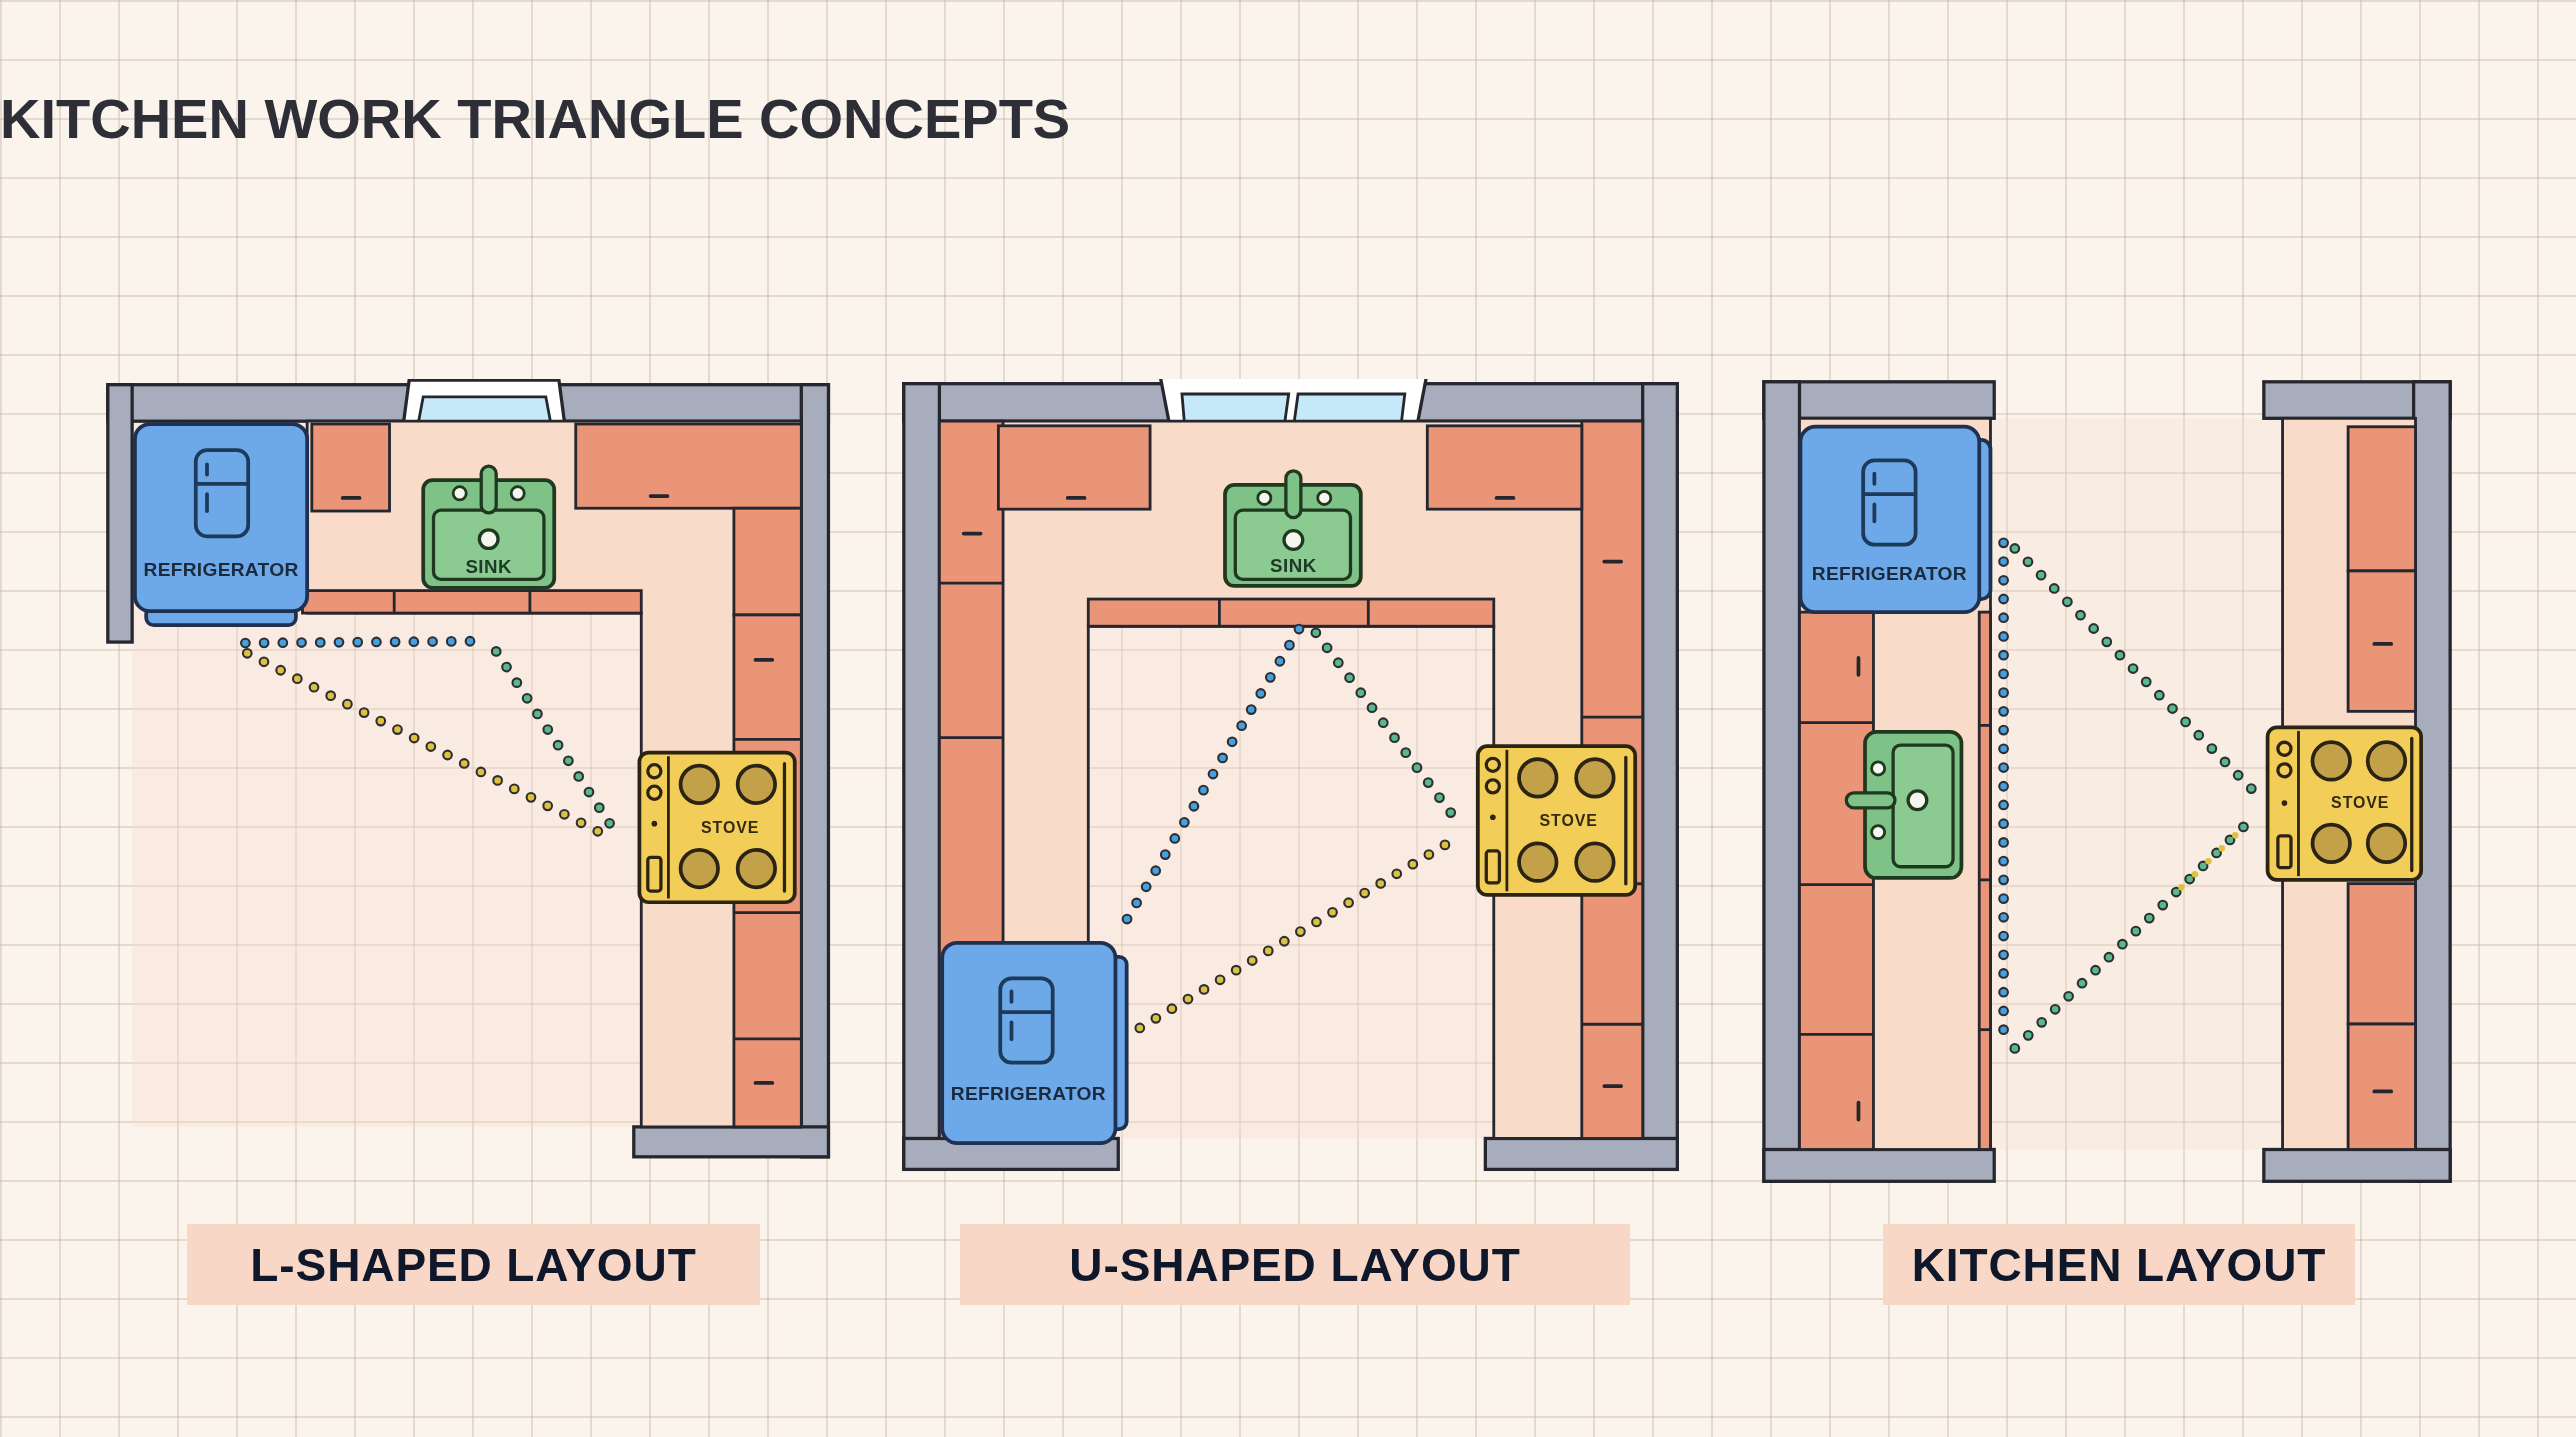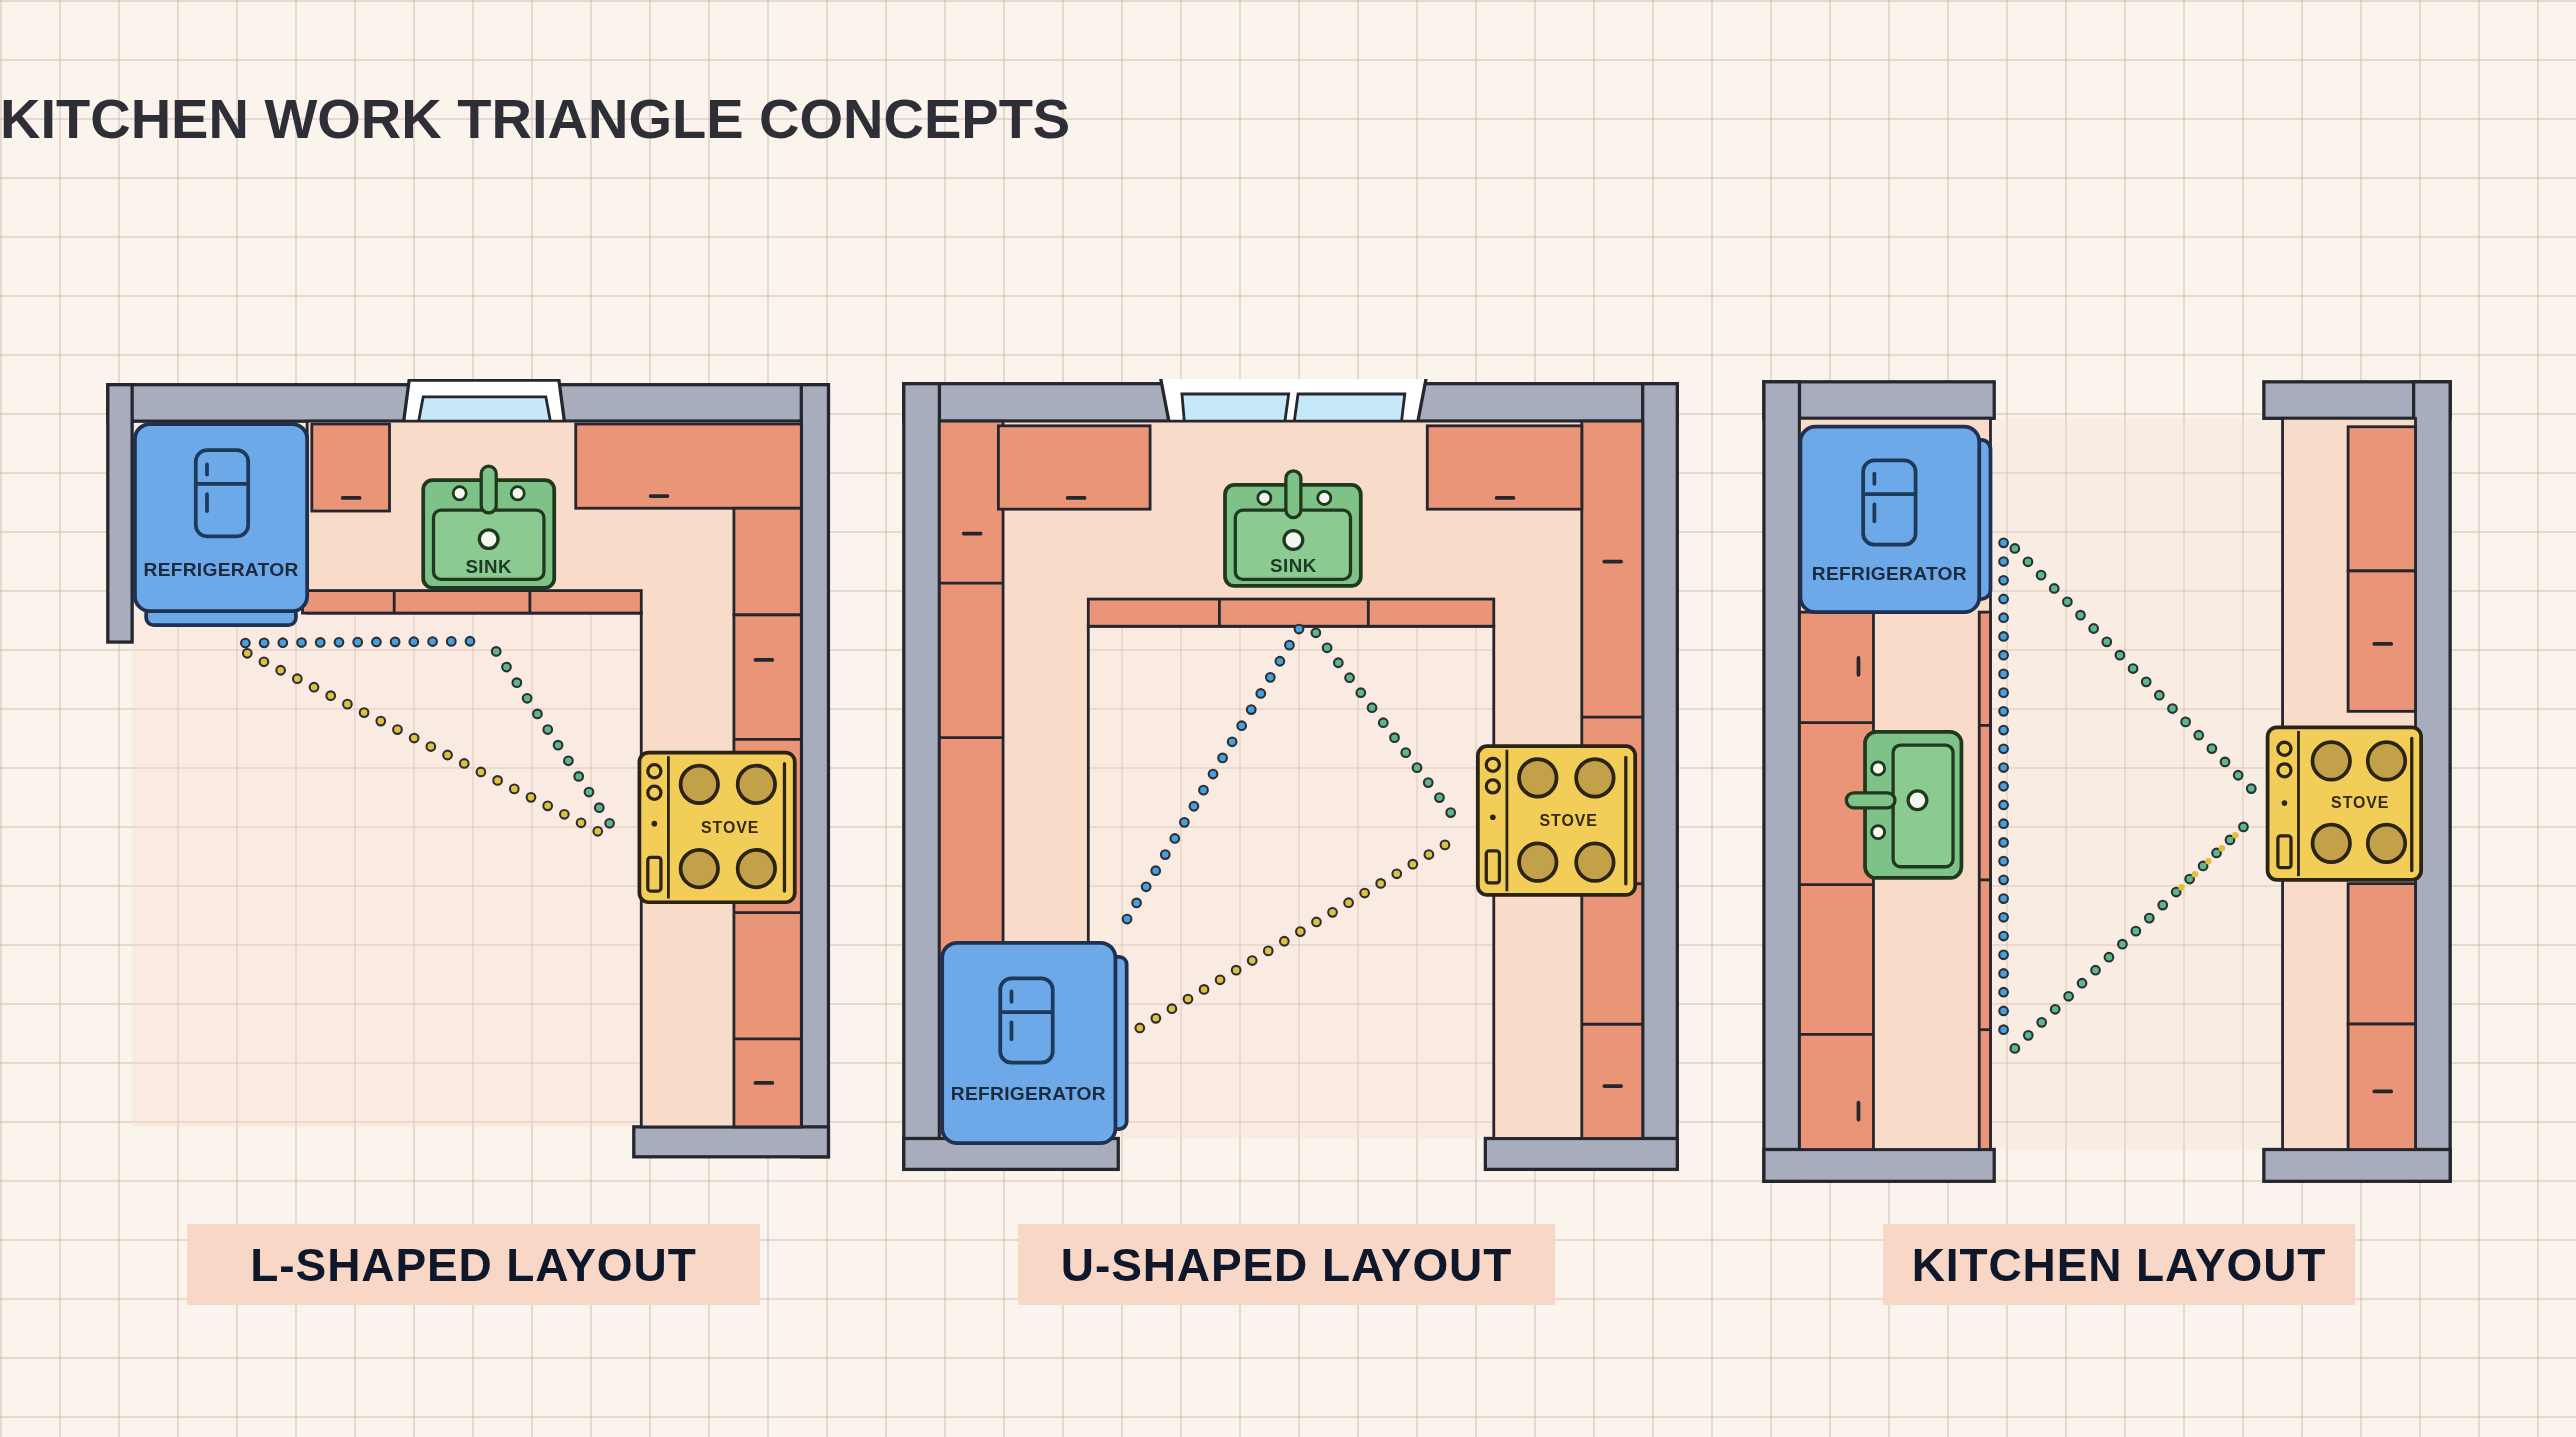--- a/index.html
+++ b/index.html
@@ -309,17 +309,17 @@
       </g>
       <g>
         <line x1="2152" y1="1120" x2="2408" y2="872" stroke="#2e2e36" stroke-width="11.5" stroke-dasharray="0 20"></line>
         <line x1="2152" y1="1120" x2="2408" y2="872" stroke="#58b98a" stroke-width="7" stroke-dasharray="0 20"></line>
         <line x1="2330" y1="948" x2="2392" y2="888" stroke="#e0c13c" stroke-width="7" stroke-dasharray="0 20"></line>
       </g>
     </g>
   </svg>
 
   <div class="layout-label" style="left:187px;width:573px;">L-SHAPED LAYOUT</div>
-  <div class="layout-label" style="left:1018px;width:537px;">U-SHAPED LAYOUT</div>
+  <div class="layout-label" style="left:960px;width:670px;">U-SHAPED LAYOUT</div>
   <div class="layout-label" style="left:1883px;width:472px;">KITCHEN LAYOUT</div>
 
 </div>
 
 
 </body></html>

